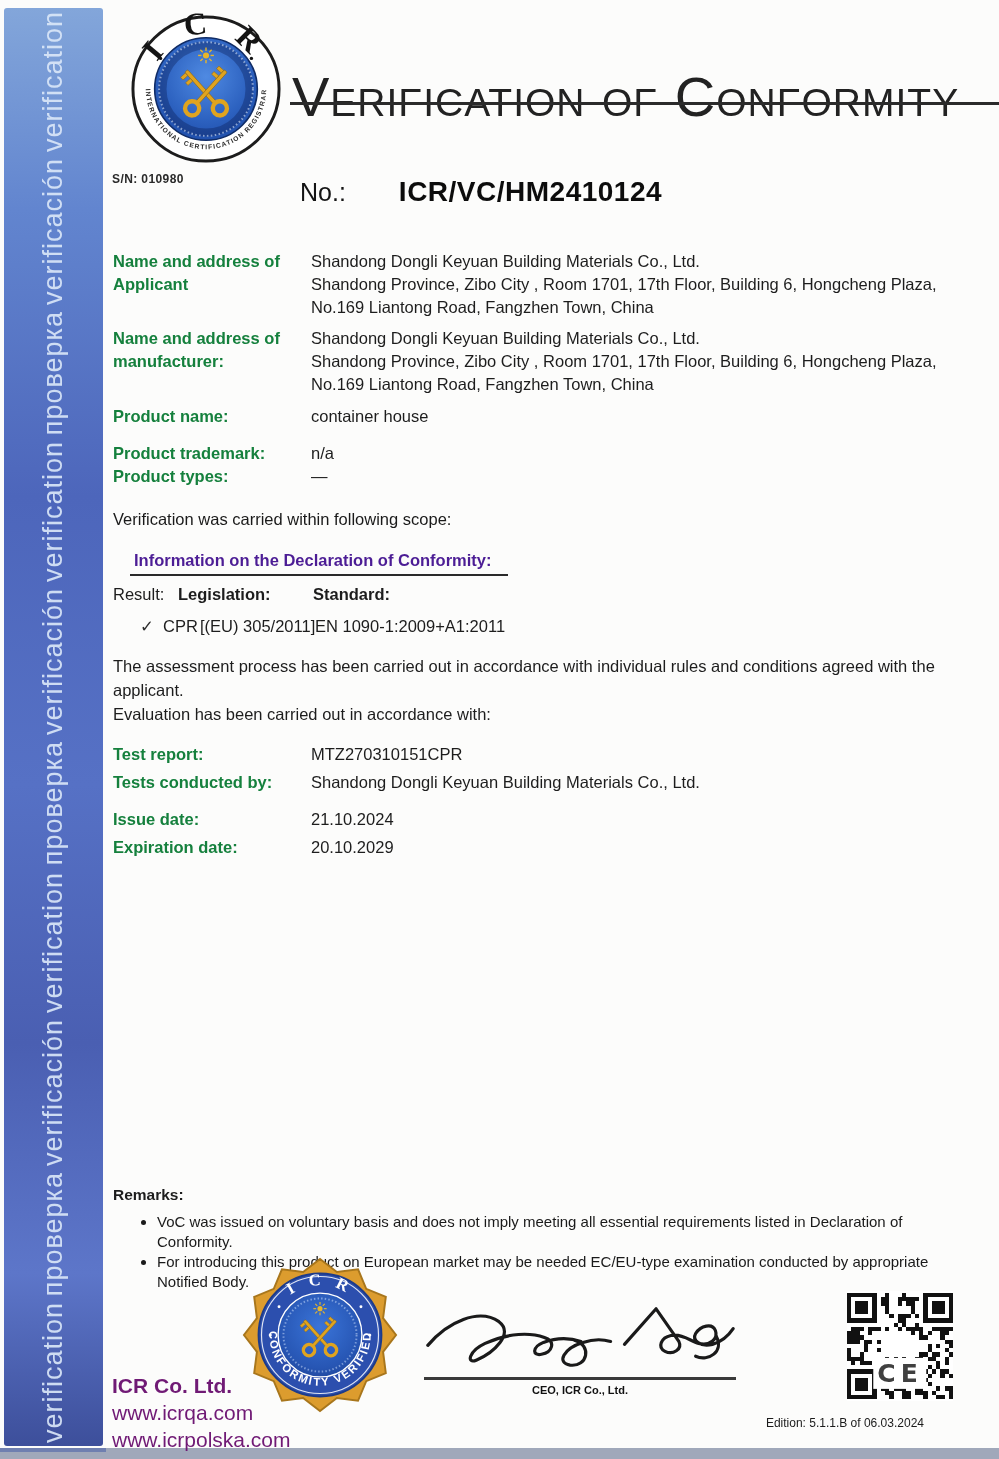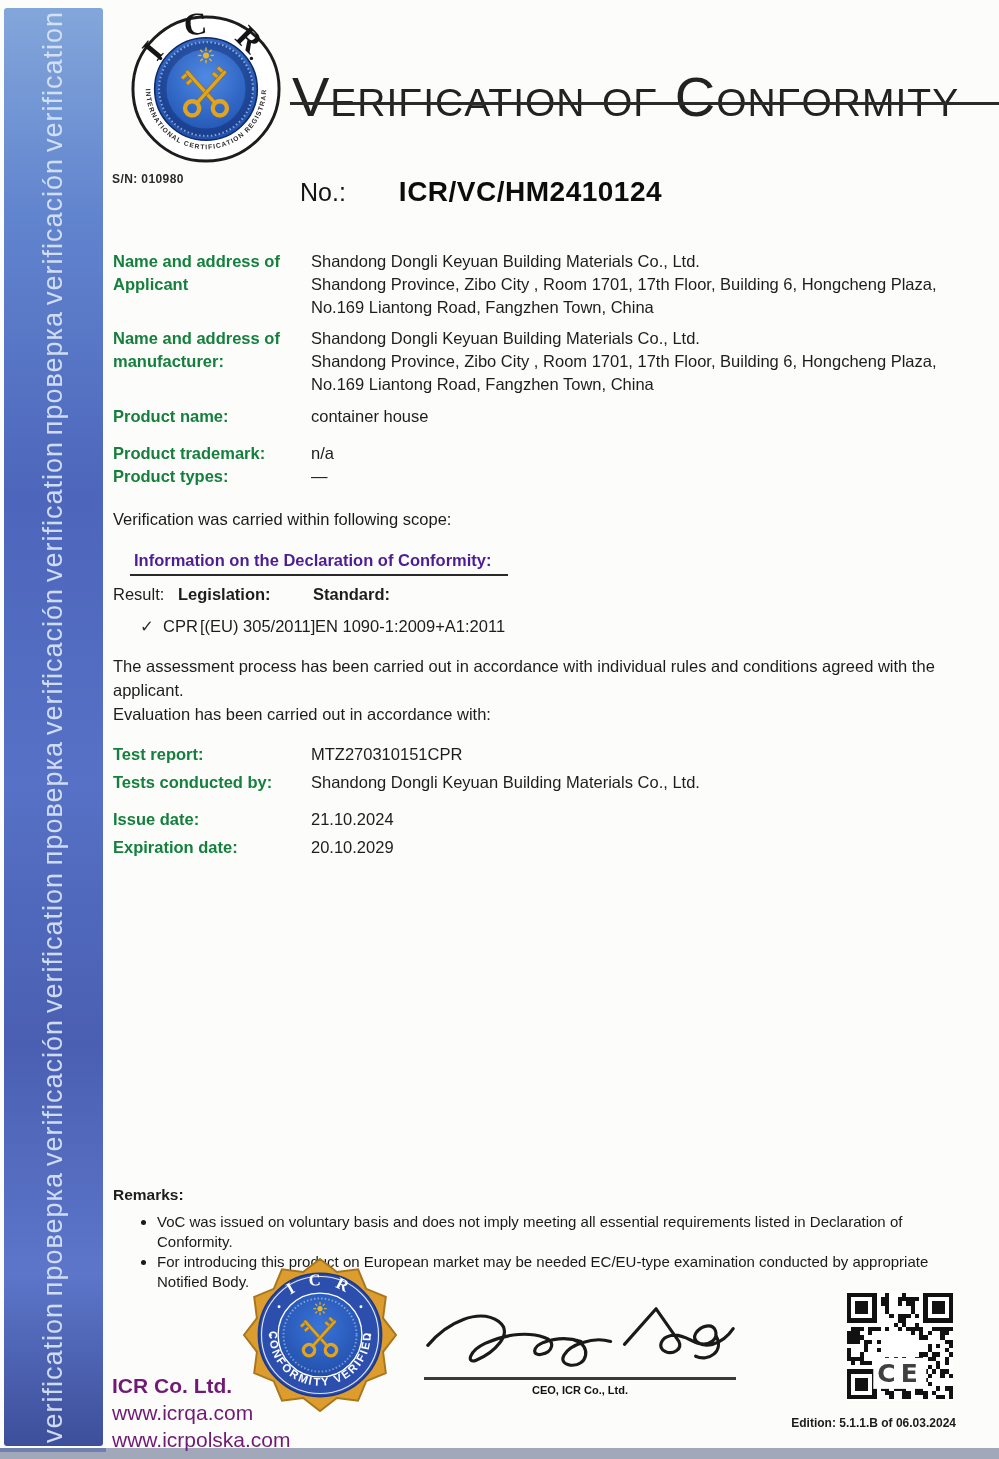--- a/index.html
+++ b/index.html
@@ -58,22 +58,22 @@
   .seal{position:absolute;left:242px;top:1252px;width:156px;height:168px;}
   .footer-left{position:absolute;left:112px;top:1372px;font-size:21px;line-height:27px;color:#701a75;}
   .footer-left .co{font-weight:600;}
   .signature{position:absolute;left:420px;top:1292px;width:320px;height:84px;}
   .sig-line{position:absolute;left:424px;top:1377px;width:312px;height:2.5px;background:#3a3a3a;}
   .ceo{position:absolute;left:424px;top:1384px;width:312px;text-align:center;font-size:11px;font-weight:600;color:#111;}
   .qr{position:absolute;left:847px;top:1291px;width:106px;height:110px;background:#fff;}
   .qr svg{width:100%;height:100%;shape-rendering:crispEdges;}
   .ce{position:absolute;left:50%;top:50%;transform:translate(-50%,-52%);background:#fff;padding:1px 4px;
     font-family:"DejaVu Sans",sans-serif;font-size:25px;font-weight:700;letter-spacing:5px;color:#404040;margin-top:28px;}
-  .edition{position:absolute;left:760px;top:1416px;width:196px;text-align:right;
-    font-size:12px;font-weight:700;color:#1b1b1b;}
+  .edition{position:absolute;left:728px;top:1416px;width:196px;text-align:right;
+    font-size:12px;font-weight:400;color:#1b1b1b;}
 </style>
 </head>
 <body>
 
 <div class="page">
 
   <aside class="sidebar">
     <span class="wm">verification</span>
     <span class="wm">verificación</span>
     <span class="wm">проверка</span>

